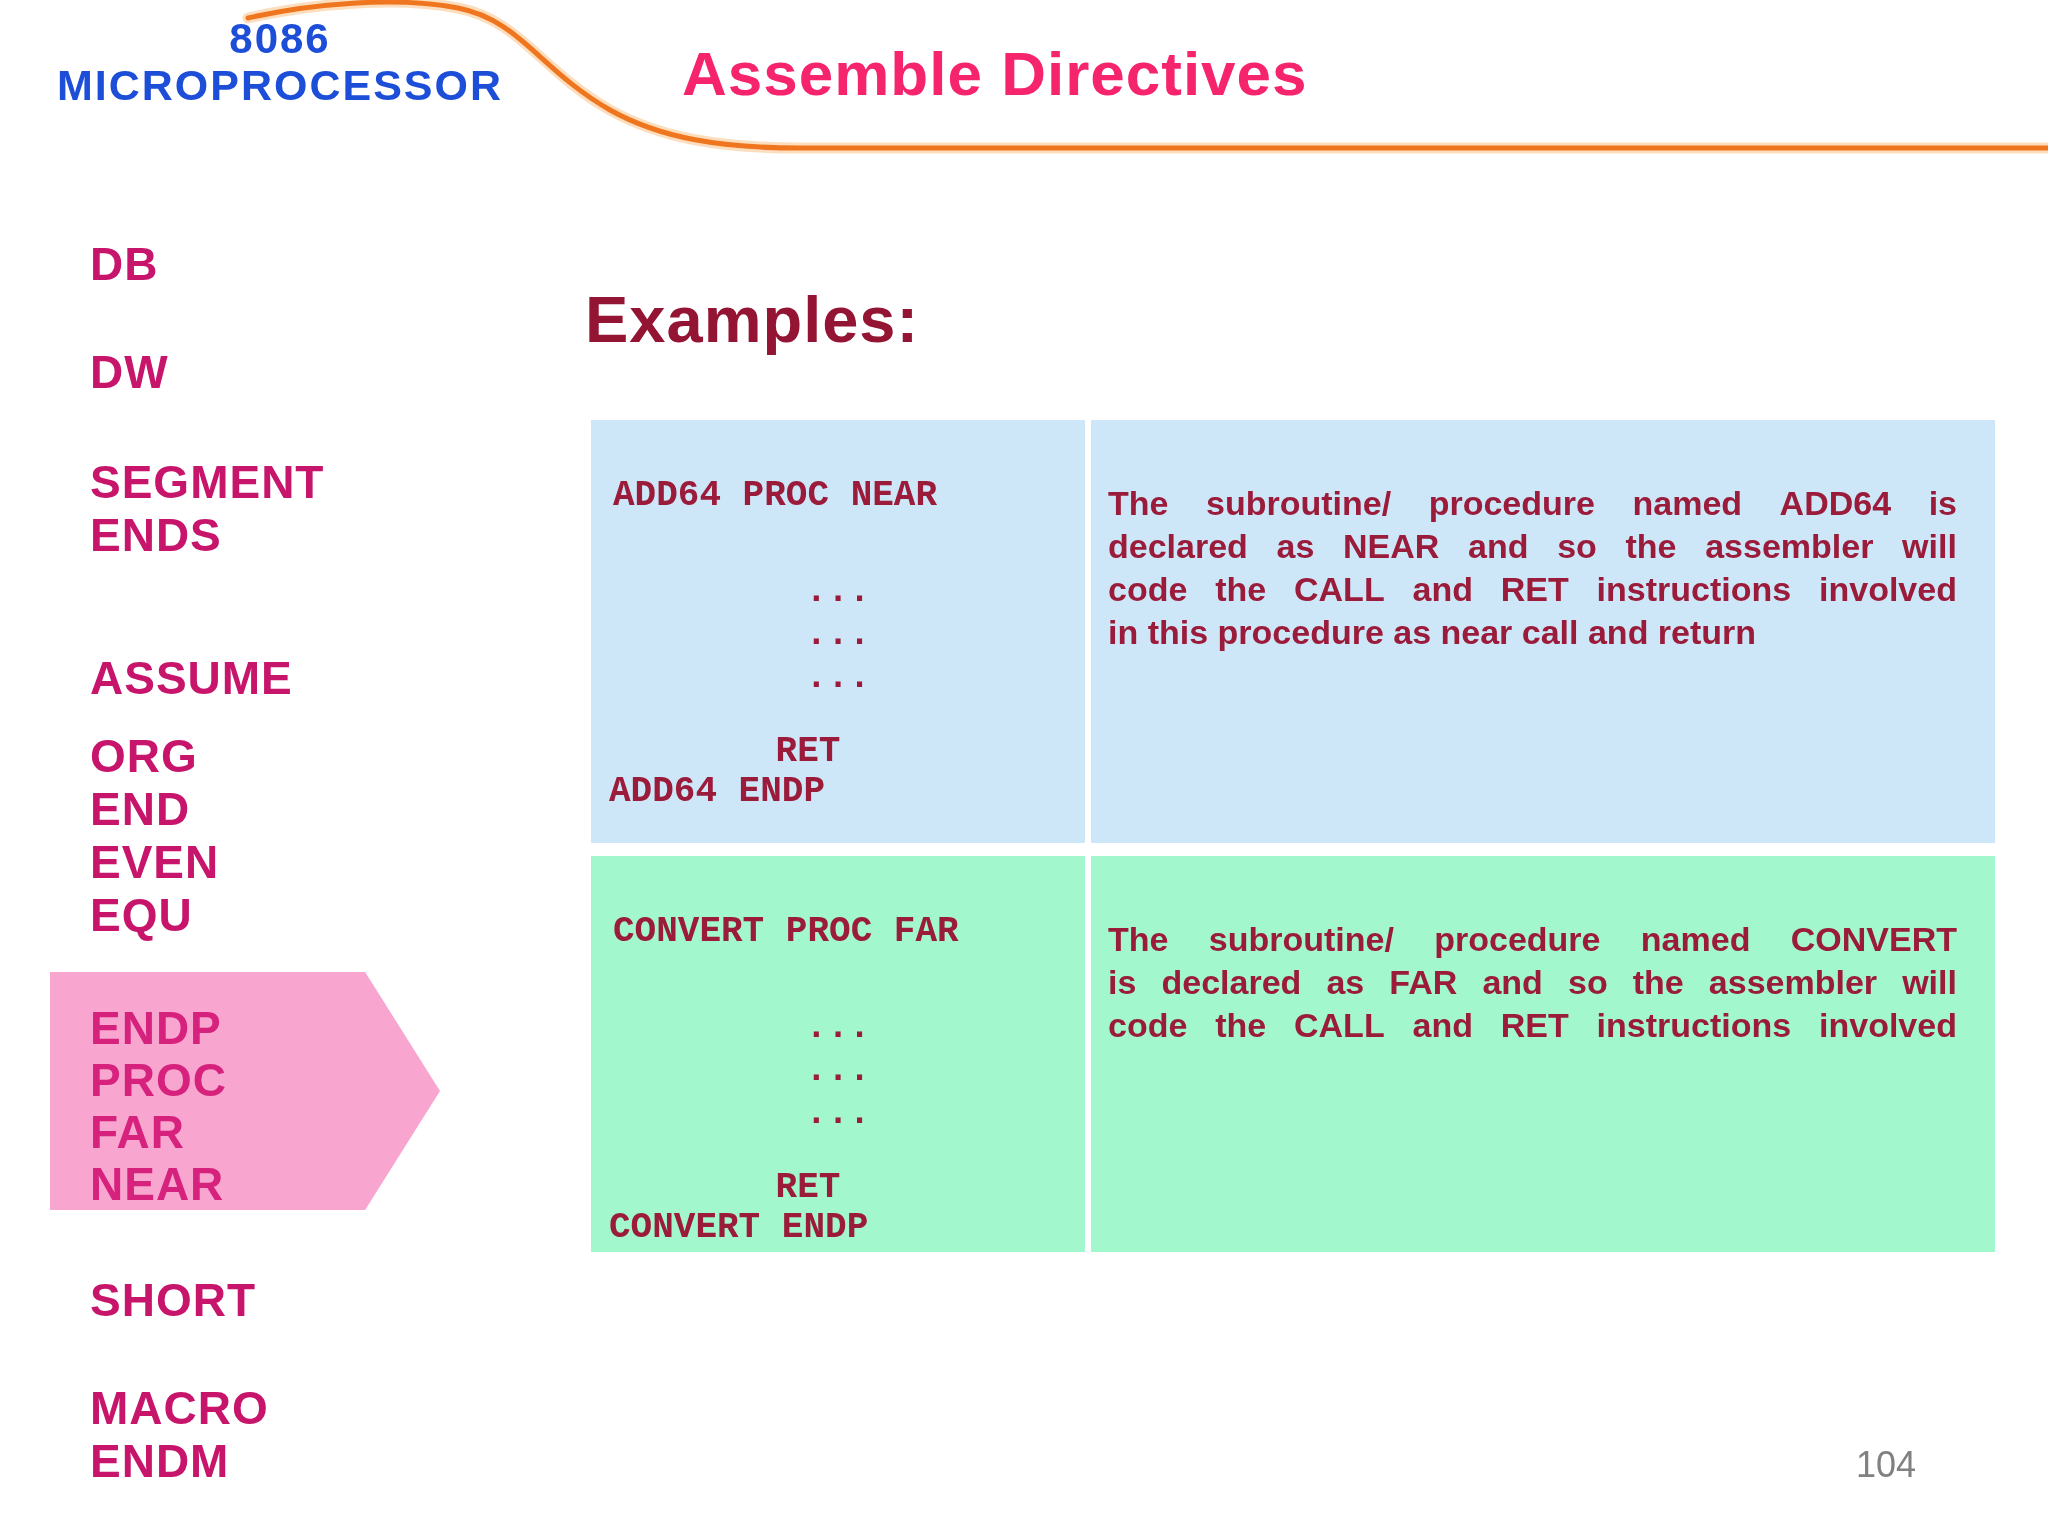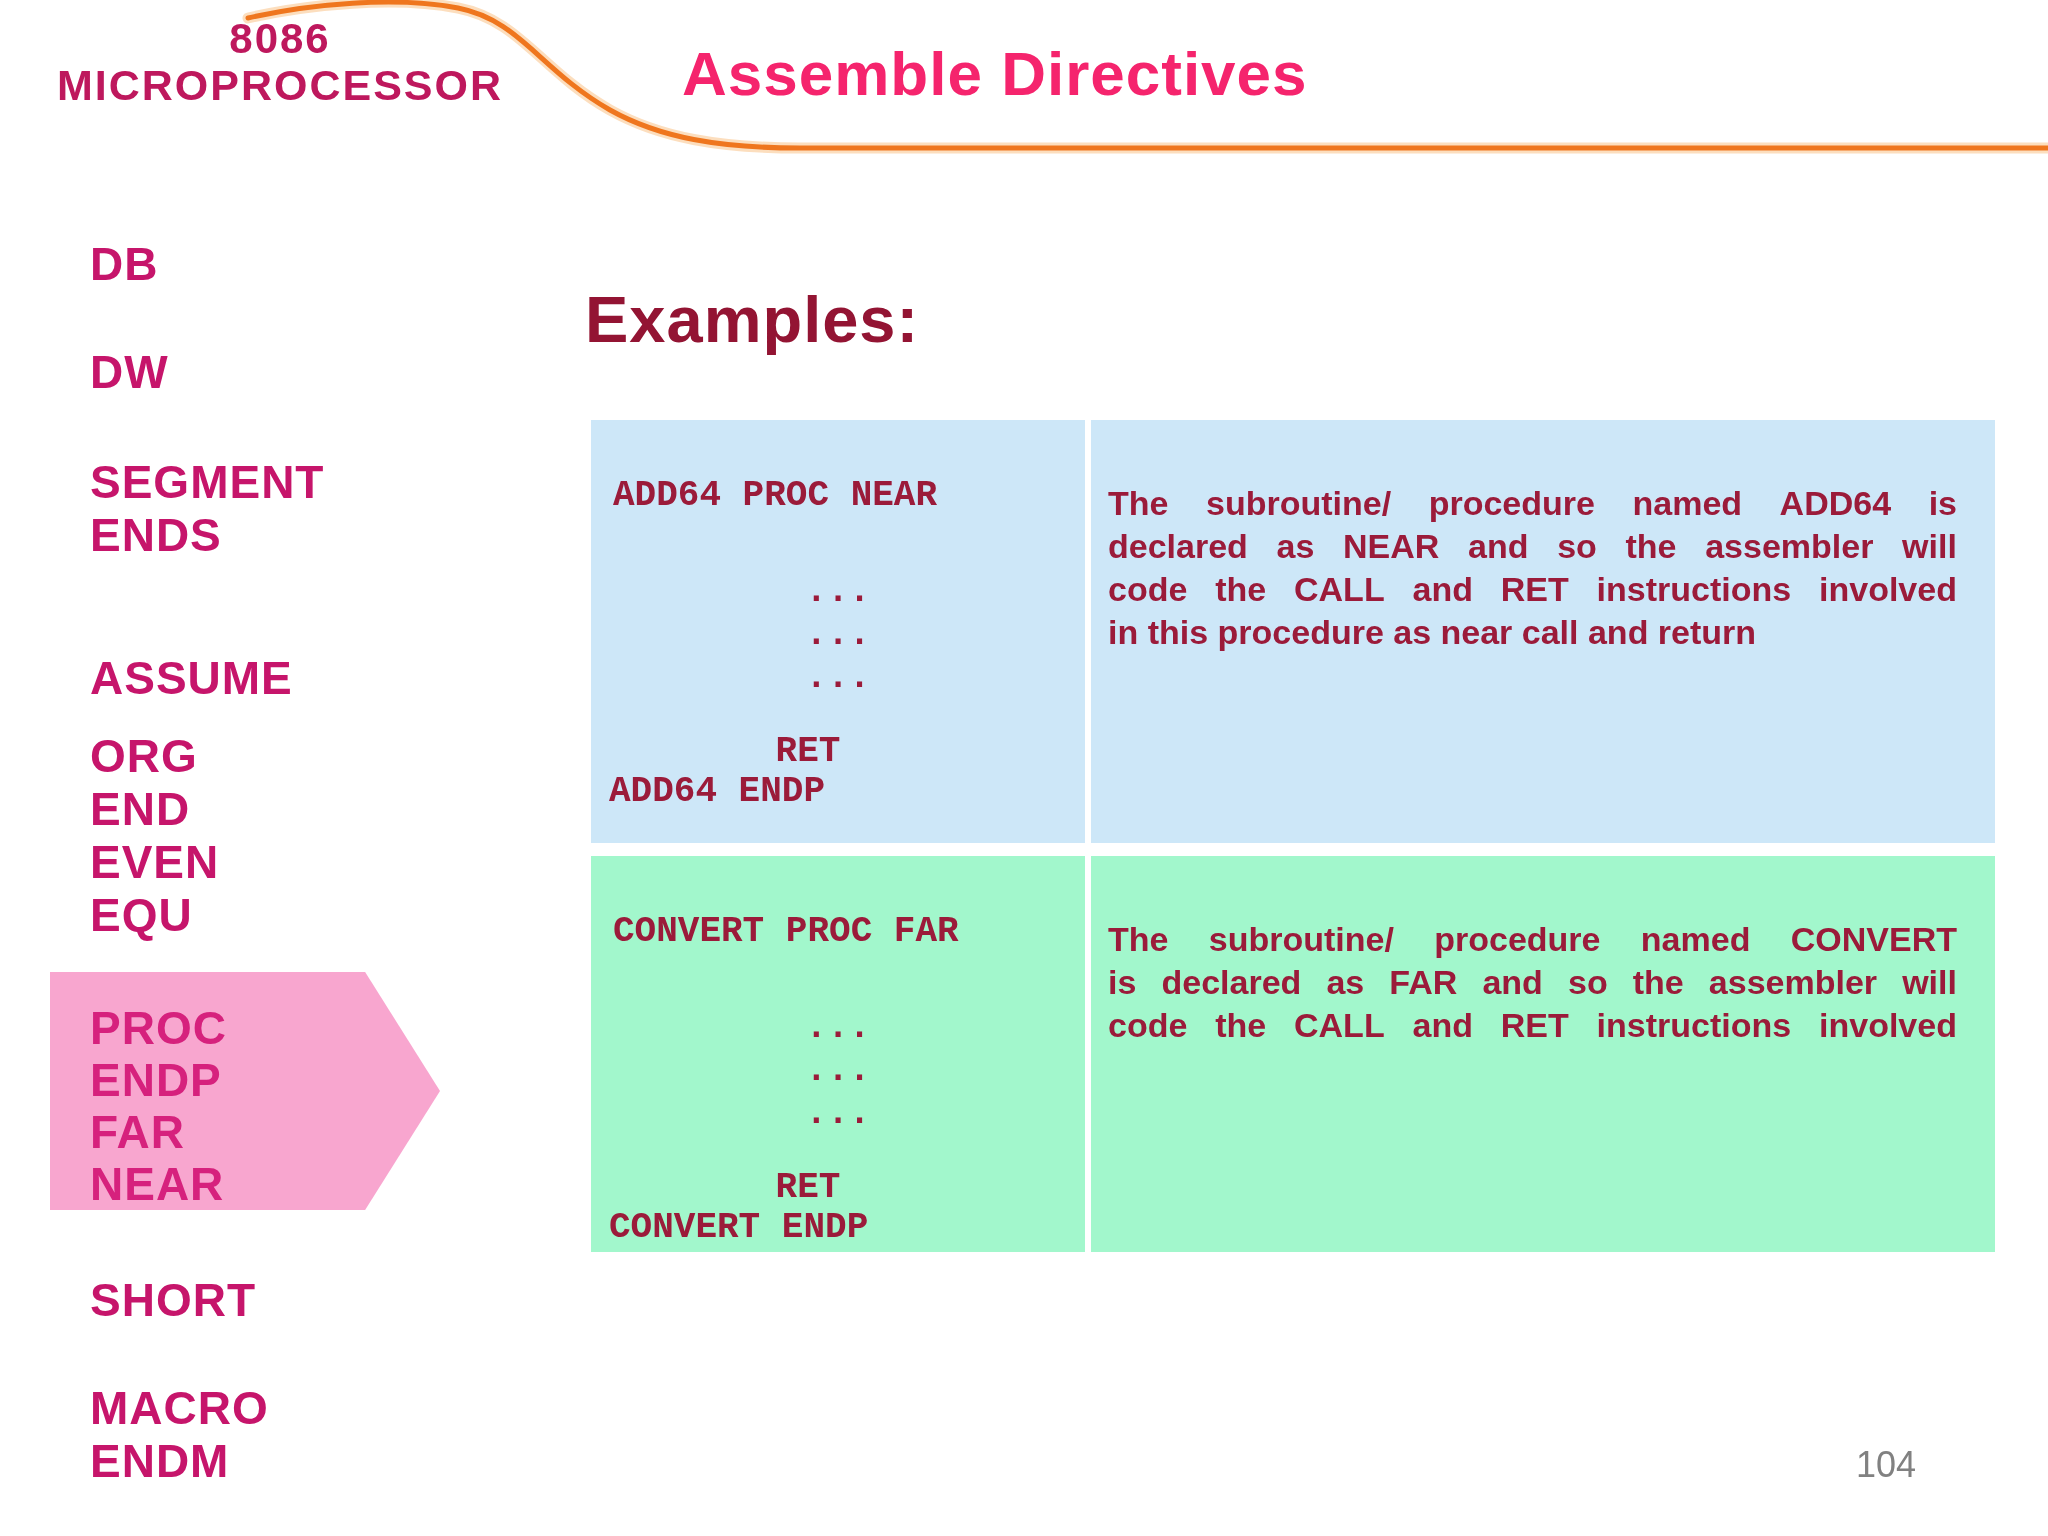--- a/index.html
+++ b/index.html
@@ -4,21 +4,21 @@
 <style>
   html,body{margin:0;padding:0;background:#ffffff;}
   .slide{
     position:relative;width:2048px;height:1536px;background:#ffffff;overflow:hidden;
     font-family:"Liberation Sans",sans-serif;
   }
   
   .swoosh{position:absolute;left:0;top:0;width:2048px;height:170px;}
   .logo{
     position:absolute;left:40px;top:16px;width:480px;text-align:center;
-    color:#be185d;font-weight:bold;letter-spacing:2px;line-height:1.1;
+    color:#1d4ed8;font-weight:bold;letter-spacing:2px;line-height:1.1;
   }
   .logo .l1{font-size:42px;}
   .logo .l2{font-size:43px;}
   .title{
     position:absolute;left:682px;top:38px;
     font-size:62px;font-weight:bold;color:#F5246D;letter-spacing:1px;white-space:nowrap;
   }
   
   .side-group{
     position:absolute;left:90px;color:#C6156B;font-weight:bold;
@@ -97,22 +97,22 @@
   </div>
   <div class="side-group g-org">
     <div>ORG</div>
     <div>END</div>
     <div>EVEN</div>
     <div>EQU</div>
   </div>
 
   <div class="proc-arrow">
     <div class="arrow-text">
+      <div>ENDP</div>
       <div>PROC</div>
-      <div>ENDP</div>
       <div>FAR</div>
       <div>NEAR</div>
     </div>
   </div>
 
   <div class="side-group g-short">
     <div>SHORT</div>
   </div>
   <div class="side-group g-macro">
     <div>MACRO</div>

